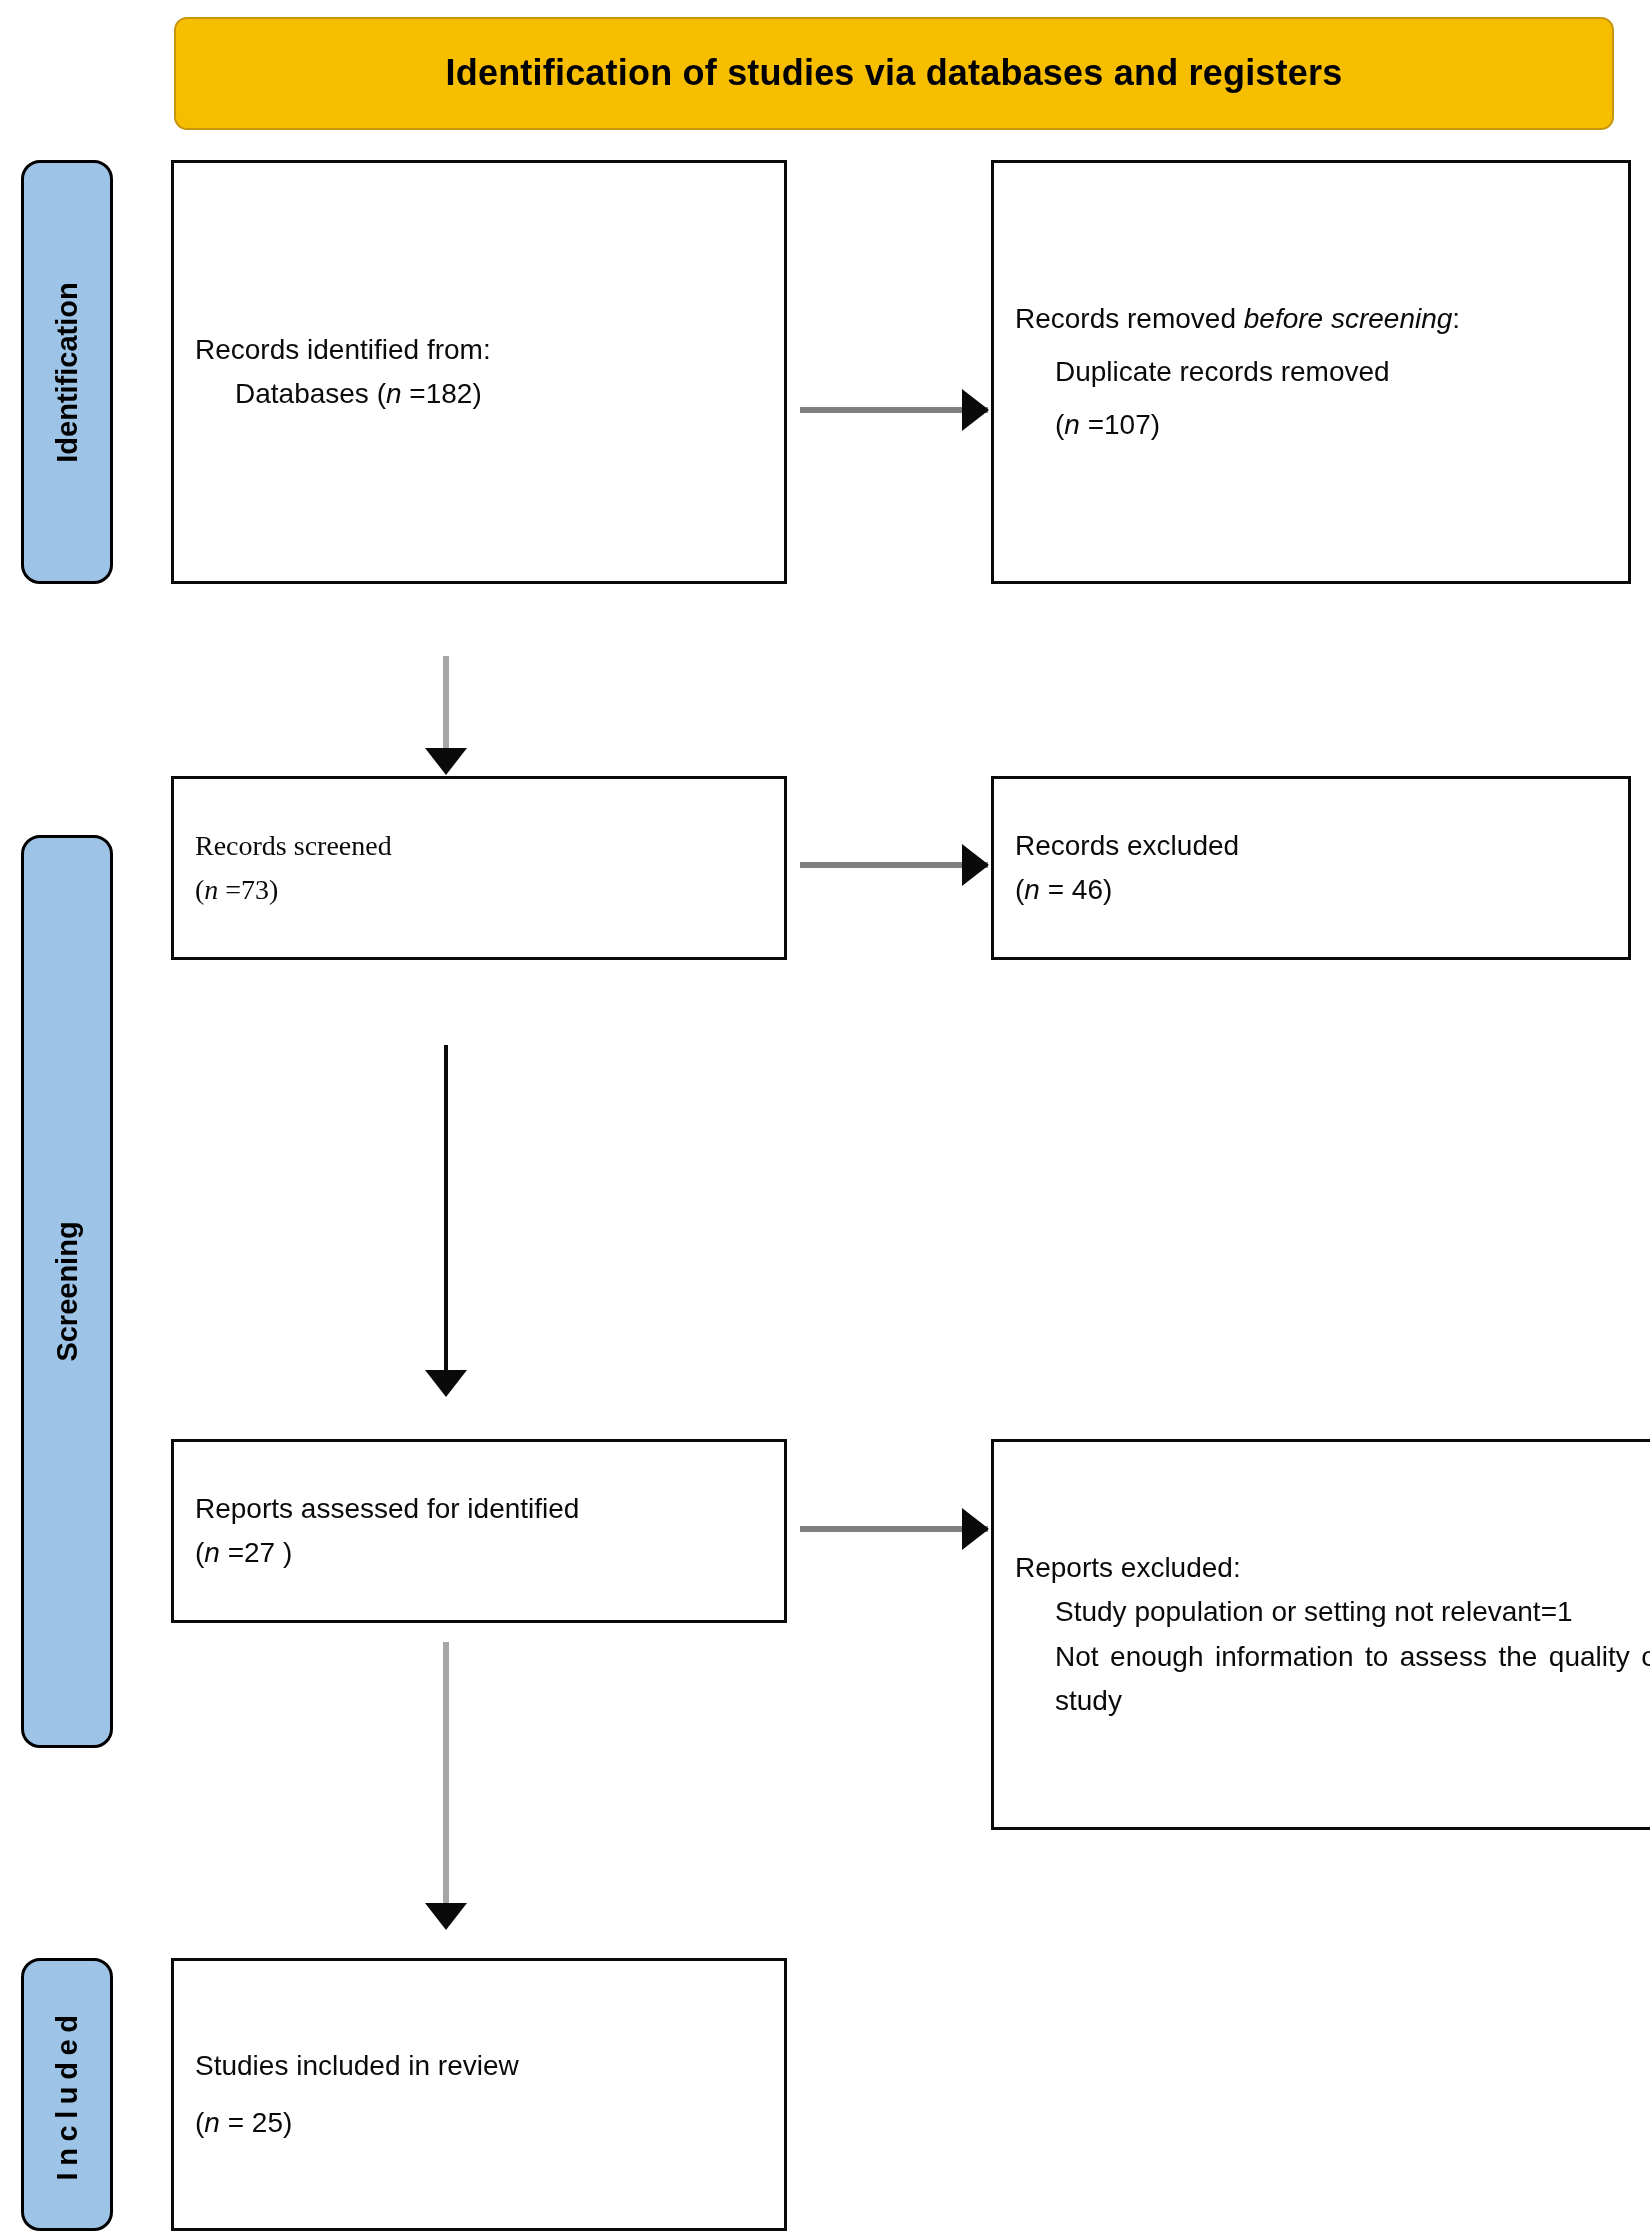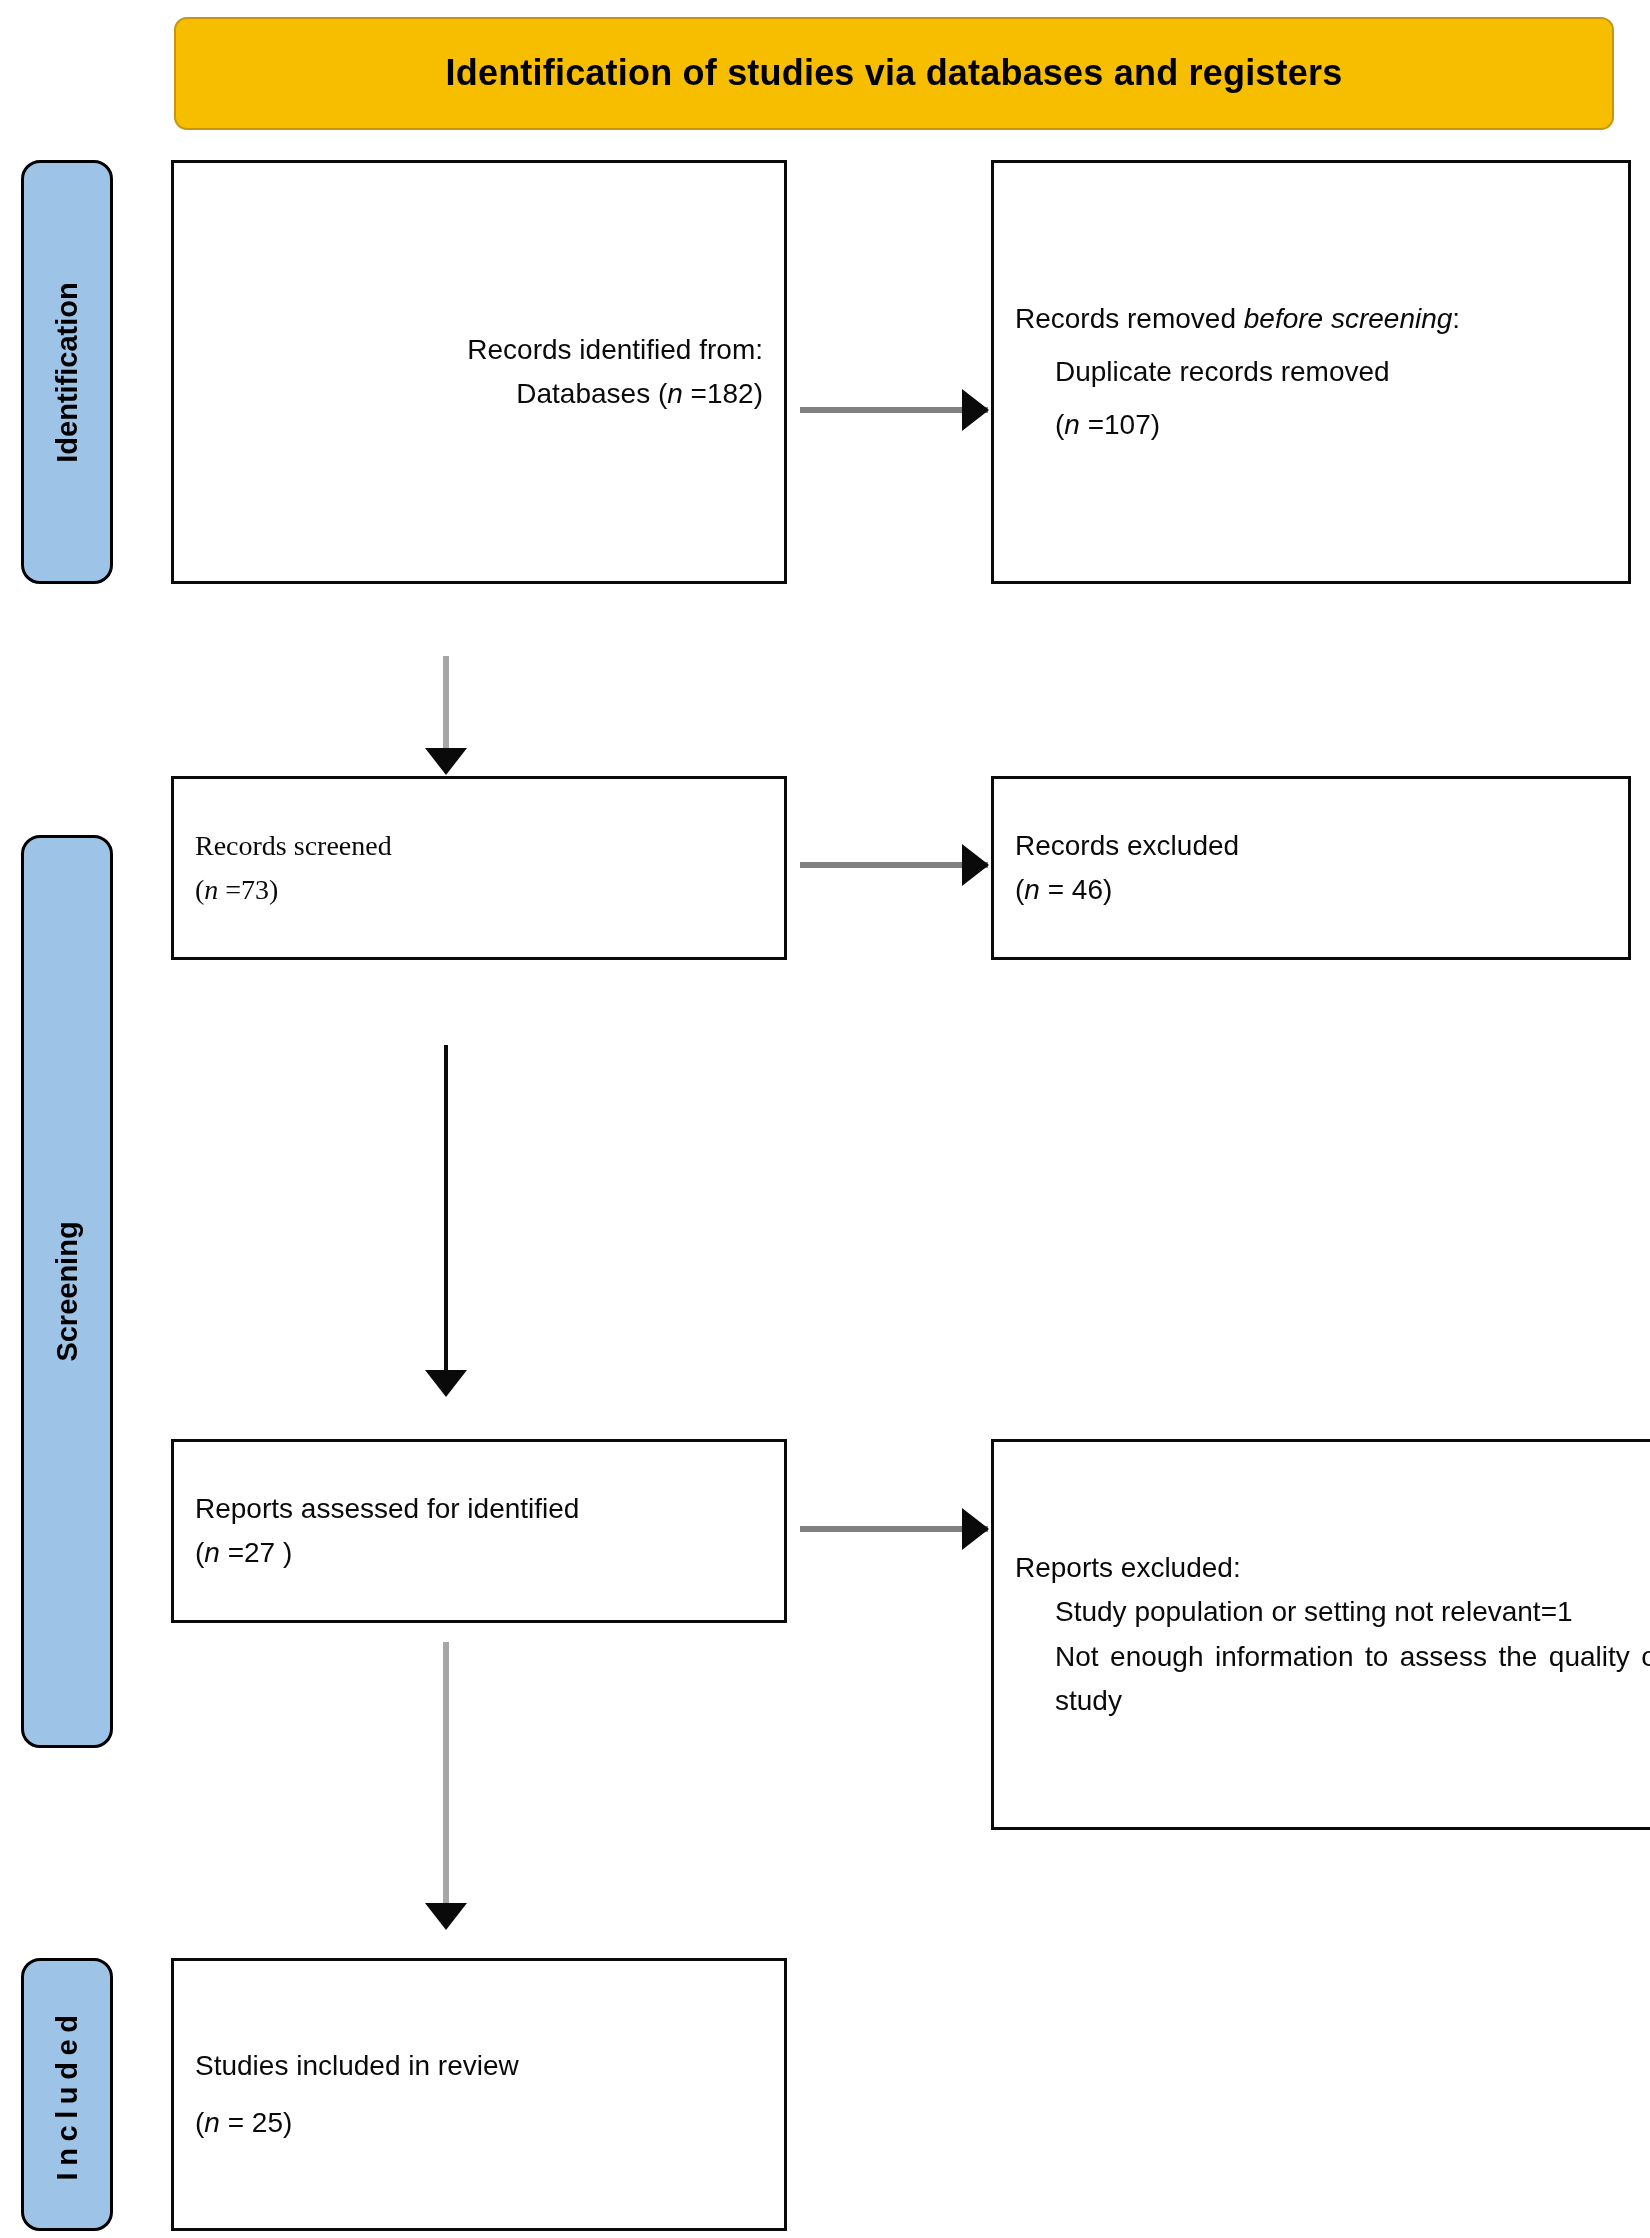--- a/index.html
+++ b/index.html
@@ -79,21 +79,21 @@
     margin: 0;
     font-size: 28px;
     line-height: 1.58;
     color: #0A0A0A;
   }
   .indent { padding-left: 40px; }
   .justify { text-align: justify; text-align-last: left; }
   .justify-ind { text-align: justify; text-align-last: left; padding-left: 40px; }
   .ital { font-style: italic; }
 
-  #box-identified   { left: 171px;  top: 160px;  width: 926px; height: 424px; text-align: right; }
+  #box-identified   { left: 171px;  top: 160px;  width: 926px; height: 424px; }
   #box-removed      { left: 991px; top: 160px;  width: 640px; height: 424px; gap: 9px; }
   #box-screened     { left: 171px;  top: 776px; width: 926px; height: 184px; }
   #box-excluded     { left: 991px; top: 776px; width: 640px; height: 184px; }
   #box-eligibility  { left: 171px;  top: 1439px; width: 926px; height: 184px; }
   #box-reports-excl { left: 991px; top: 1439px; width: 748px; height: 391px; }
   #box-included     { left: 171px;  top: 1958px; width: 926px; height: 273px; gap: 13px; }
 
   
   #box-identified  { width: 616px; }
   #box-screened    { width: 616px; font-family: Liberation Serif, serif; }

